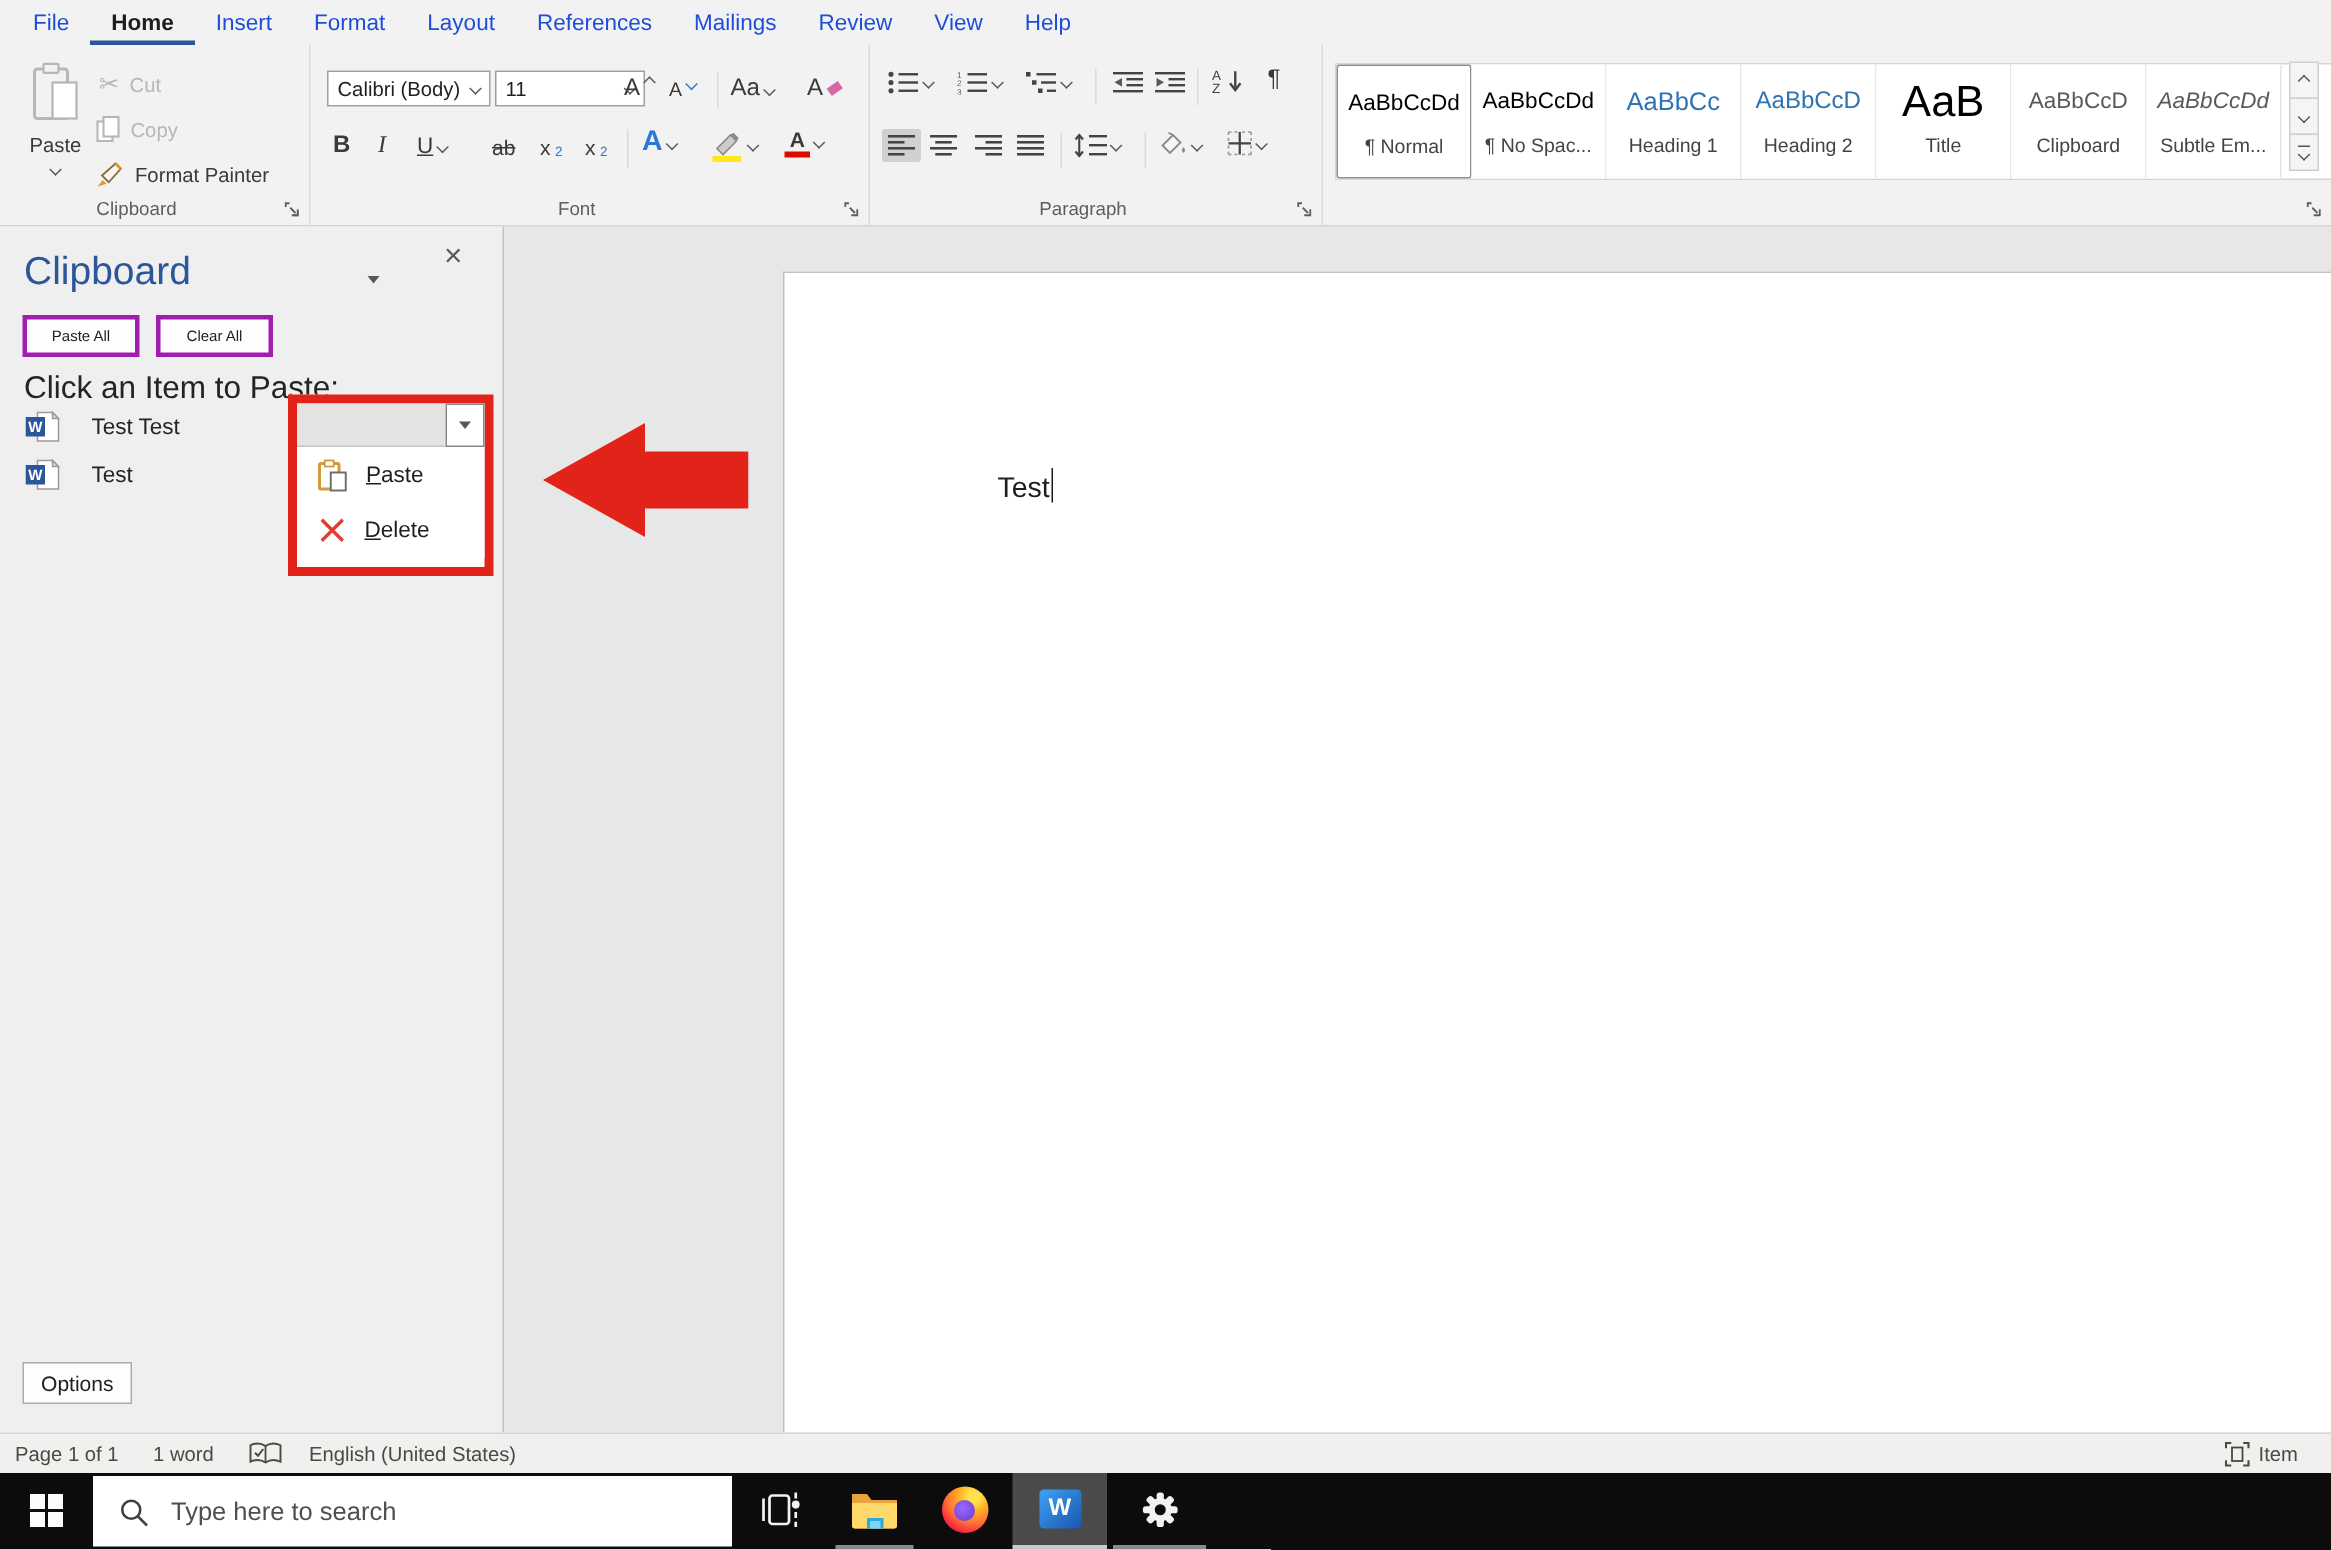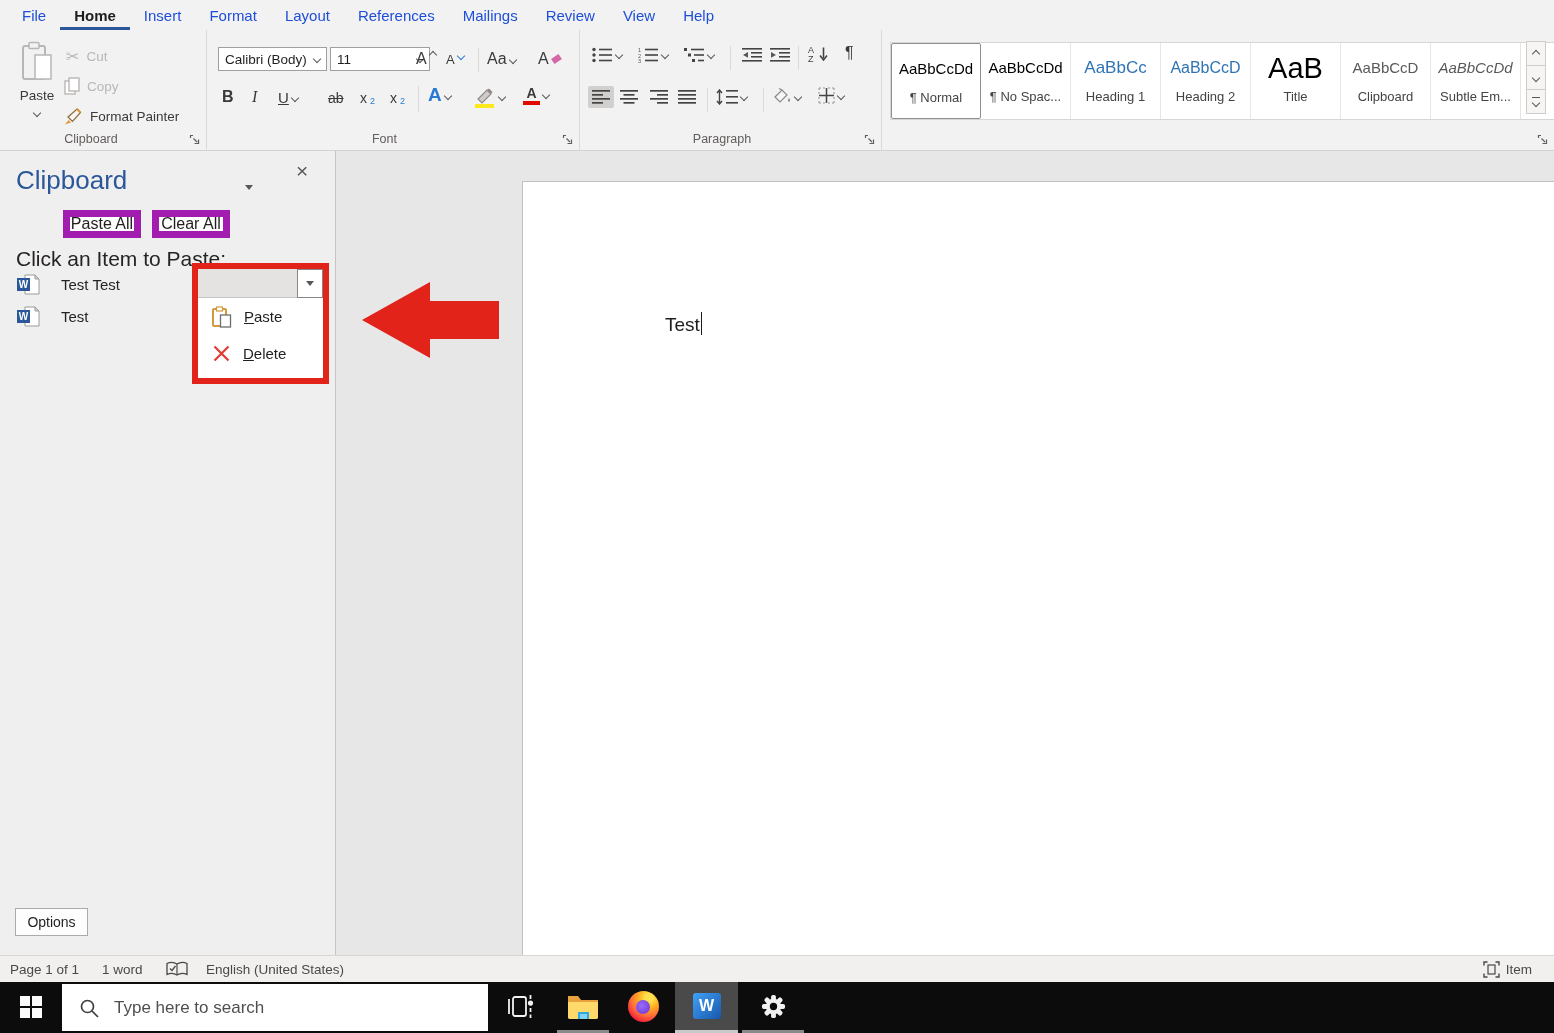--- a/index.html
+++ b/index.html
@@ -76,21 +76,21 @@
   .main{position:absolute;left:0;top:151px;width:1554px;height:804px;}
   .page{position:absolute;left:522px;top:30px;width:1032px;height:774px;background:#fff;border-top:1px solid #c3c1bf;border-left:1px solid #c3c1bf;box-sizing:border-box;}
   .doc-text{position:absolute;left:142px;top:130px;font-size:19px;color:#1f1e1d;}
   .cursor{display:inline-block;width:1.5px;height:23px;background:#1a1a1a;vertical-align:-4px;margin-left:1px;}
 
   
   .pane{position:absolute;left:0;top:0;width:336px;height:804px;background:#f0efef;border-right:1px solid #c6c4c2;box-sizing:border-box;}
   .pane-title{position:absolute;left:16px;top:14px;font-size:26px;color:#2b579a;}
   .pane-menu-btn{position:absolute;left:245px;top:25px;}
   .pane-close{position:absolute;left:296px;top:8px;font-size:21px;color:#5a5856;}
-  .pane-btn{position:absolute;top:59px;width:78px;height:28px;background:#fdfdfd;border:7px solid #a21caf;box-sizing:border-box;font-size:16px;color:#201f1e;display:flex;align-items:center;justify-content:center;margin-left:48px;}
+  .pane-btn{position:absolute;top:59px;width:78px;height:28px;background:#fdfdfd;border:3px solid #a21caf;box-sizing:border-box;font-size:10px;color:#201f1e;display:flex;align-items:center;justify-content:center;}
   .pane-hint{position:absolute;left:16px;top:96px;font-size:21px;color:#252423;}
   .clip-item{position:absolute;left:17px;height:24px;display:flex;align-items:center;gap:21px;font-size:15px;color:#252423;}
   .options-btn{position:absolute;left:15px;top:757px;width:73px;height:28px;background:#fdfdfd;border:1px solid #ababab;box-sizing:border-box;font-size:14px;color:#201f1e;display:flex;align-items:center;justify-content:center;}
 
   
   .anno-box{position:absolute;left:192px;top:112px;width:137px;height:121px;border:6px solid #e2231a;box-sizing:border-box;background:#fff;}
   .combo-row{display:flex;height:29px;}
   .combo-field{flex:1;background:#e5e3e2;border-bottom:1px solid #c8c6c4;}
   .combo-btn{width:26px;background:#fff;border:1px solid #868686;box-sizing:border-box;display:flex;align-items:center;justify-content:center;}
   .drop-menu{background:#fff;}

